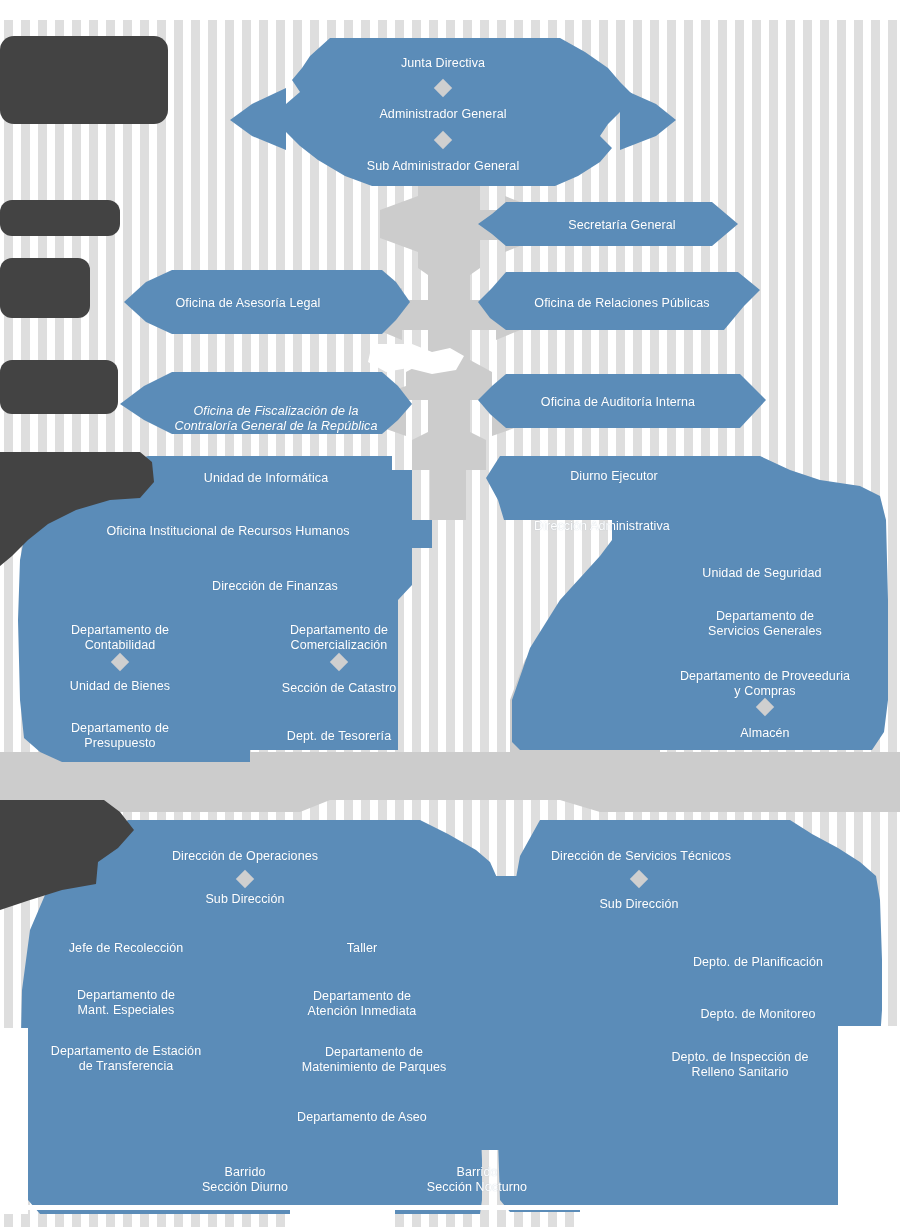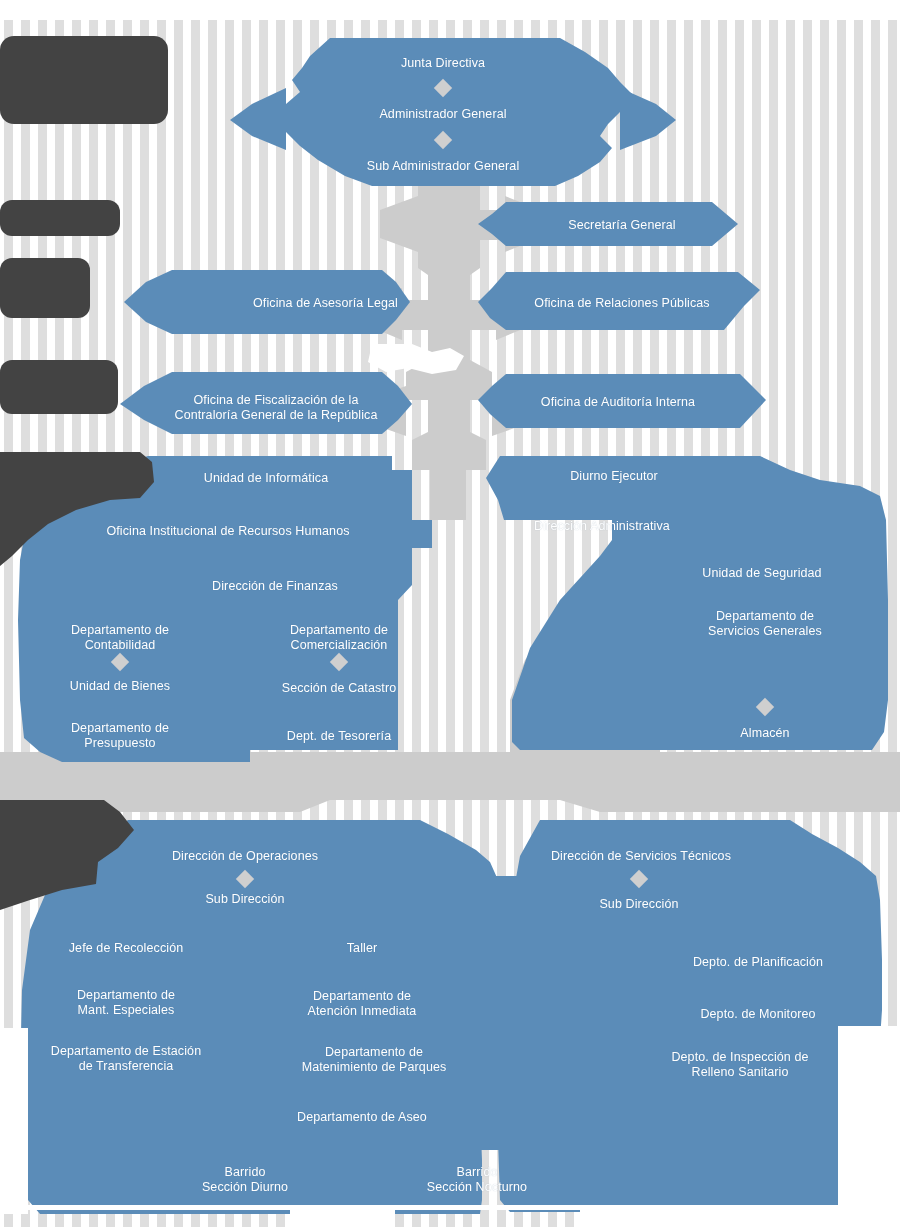--- a/index.html
+++ b/index.html
@@ -163,23 +163,23 @@
   <div class="diamond" style="left:339px; top:662px;"></div>
   <div class="diamond" style="left:765px; top:707px;"></div>
   <div class="diamond" style="left:245px; top:879px;"></div>
   <div class="diamond" style="left:639px; top:879px;"></div>
 
   <div class="lbl mid" style="left:443px; top:63px;">Junta Directiva</div>
   <div class="lbl mid" style="left:443px; top:114px;">Administrador General</div>
   <div class="lbl wide" style="left:443px; top:166px;">Sub Administrador General</div>
 
   <div class="lbl mid" style="left:622px; top:225px;">Secretaría General</div>
-  <div class="lbl wide" style="left:268px; top:303px;text-align:right;">Oficina de Asesoría Legal</div>
+  <div class="lbl wide" style="left:248px; top:303px;">Oficina de Asesoría Legal</div>
   <div class="lbl wide" style="left:622px; top:303px;">Oficina de Relaciones Públicas</div>
-  <div class="lbl wide" style="left:276px; top:408px;">Oficina de Fiscalización de la
+  <div class="lbl wide" style="left:276px; top:419px;font-style:italic;">Oficina de Fiscalización de la
 Contraloría General de la República</div>
   <div class="lbl wide" style="left:618px; top:402px;">Oficina de Auditoría Interna</div>
 
   <div class="lbl mid" style="left:266px; top:478px;">Unidad de Informática</div>
   <div class="lbl mid" style="left:614px; top:476px;">Diurno Ejecutor</div>
   <div class="lbl wide" style="left:228px; top:531px;">Oficina Institucional de Recursos Humanos</div>
   <div class="lbl wide" style="left:602px; top:526px;">Dirección Administrativa</div>
 
   <div class="lbl mid" style="left:275px; top:586px;">Dirección de Finanzas</div>
   <div class="lbl nar" style="left:120px; top:638px;">Departamento de
@@ -188,20 +188,22 @@
   <div class="lbl nar" style="left:120px; top:736px;">Departamento de
 Presupuesto</div>
   <div class="lbl nar" style="left:339px; top:638px;">Departamento de
 Comercialización</div>
   <div class="lbl nar" style="left:339px; top:688px;">Sección de Catastro</div>
   <div class="lbl nar" style="left:339px; top:736px;">Dept. de Tesorería</div>
 
   <div class="lbl mid" style="left:762px; top:573px;">Unidad de Seguridad</div>
   <div class="lbl mid" style="left:765px; top:624px;">Departamento de
 Servicios Generales</div>
+  <div class="lbl wide" style="left:765px; top:684px;">Departamento de Proveeduria
+y Compras</div>
   <div class="lbl nar" style="left:765px; top:733px;">Almacén</div>
 
   <div class="lbl mid" style="left:245px; top:856px;">Dirección de Operaciones</div>
   <div class="lbl nar" style="left:245px; top:899px;">Sub Dirección</div>
   <div class="lbl nar" style="left:126px; top:948px;">Jefe de Recolección</div>
   <div class="lbl nar" style="left:126px; top:1003px;">Departamento de
 Mant. Especiales</div>
   <div class="lbl mid" style="left:126px; top:1059px;">Departamento de Estación
 de Transferencia</div>
   <div class="lbl nar" style="left:362px; top:948px;">Taller</div>

